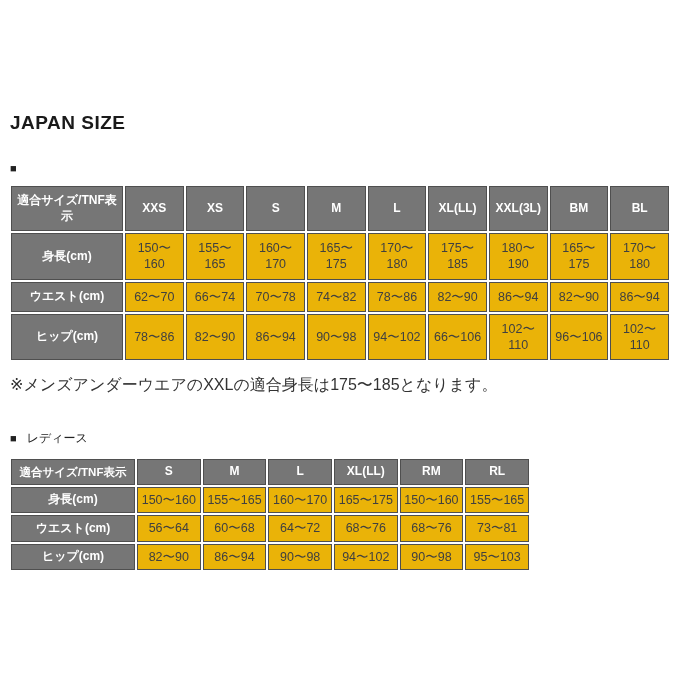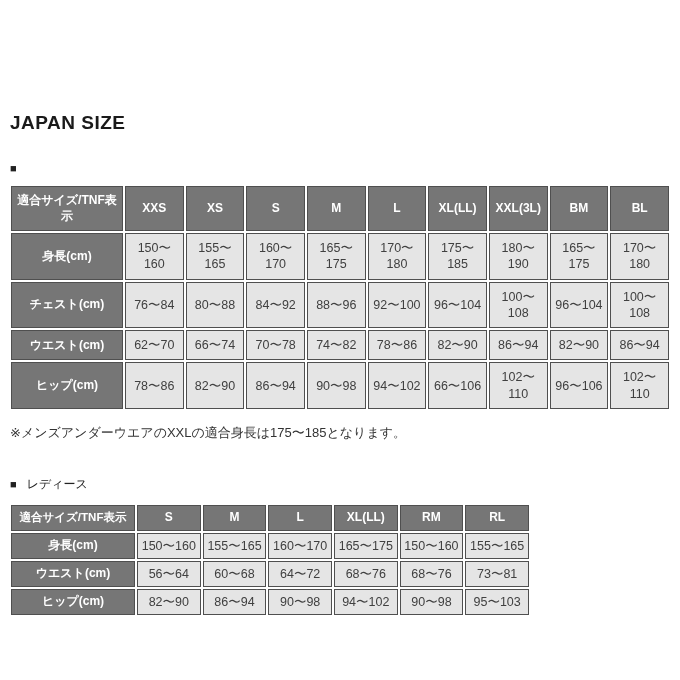--- a/index.html
+++ b/index.html
@@ -52,32 +52,32 @@
     line-height: 1.3;
     overflow: hidden;
   }
   .size-table th {
     background: #767676;
     color: #ffffff;
     font-weight: bold;
     font-size: 12px;
   }
   .size-table td {
-    background: #e5e5e5;
+    background: #eab308;
     color: #404040;
     font-size: 12.5px;
     text-align: center;
   }
   .mens th, .mens td   { padding: 6px 2px; }
   .ladies th, .ladies td { padding: 4px 2px; }
   .mens  th.corner { width: 106px; }
   .ladies th.corner { width: 118px; white-space: nowrap; font-size: 11.5px; }
   .mens thead th { height: 26px; }
   .footnote {
-    font-size: 13px;
+    font-size: 16px;
     color: #333333;
     margin: 13px 0 0 1px;
   }
   .ladies-section { margin-top: 34px; }
 </style>
 </head>
 <body>
 
 <div class="page">
 
@@ -107,32 +107,20 @@
             <th>身長(cm)</th>
             <td>150〜160</td>
             <td>155〜165</td>
             <td>160〜170</td>
             <td>165〜175</td>
             <td>170〜180</td>
             <td>175〜185</td>
             <td>180〜190</td>
             <td>165〜175</td>
             <td>170〜180</td>
-          </tr>
-          <tr>
-            <th>チェスト(cm)</th>
-            <td>76〜84</td>
-            <td>80〜88</td>
-            <td>84〜92</td>
-            <td>88〜96</td>
-            <td>92〜100</td>
-            <td>96〜104</td>
-            <td>100〜108</td>
-            <td>96〜104</td>
-            <td>100〜108</td>
           </tr>
           <tr>
             <th>ウエスト(cm)</th>
             <td>62〜70</td>
             <td>66〜74</td>
             <td>70〜78</td>
             <td>74〜82</td>
             <td>78〜86</td>
             <td>82〜90</td>
             <td>86〜94</td>

